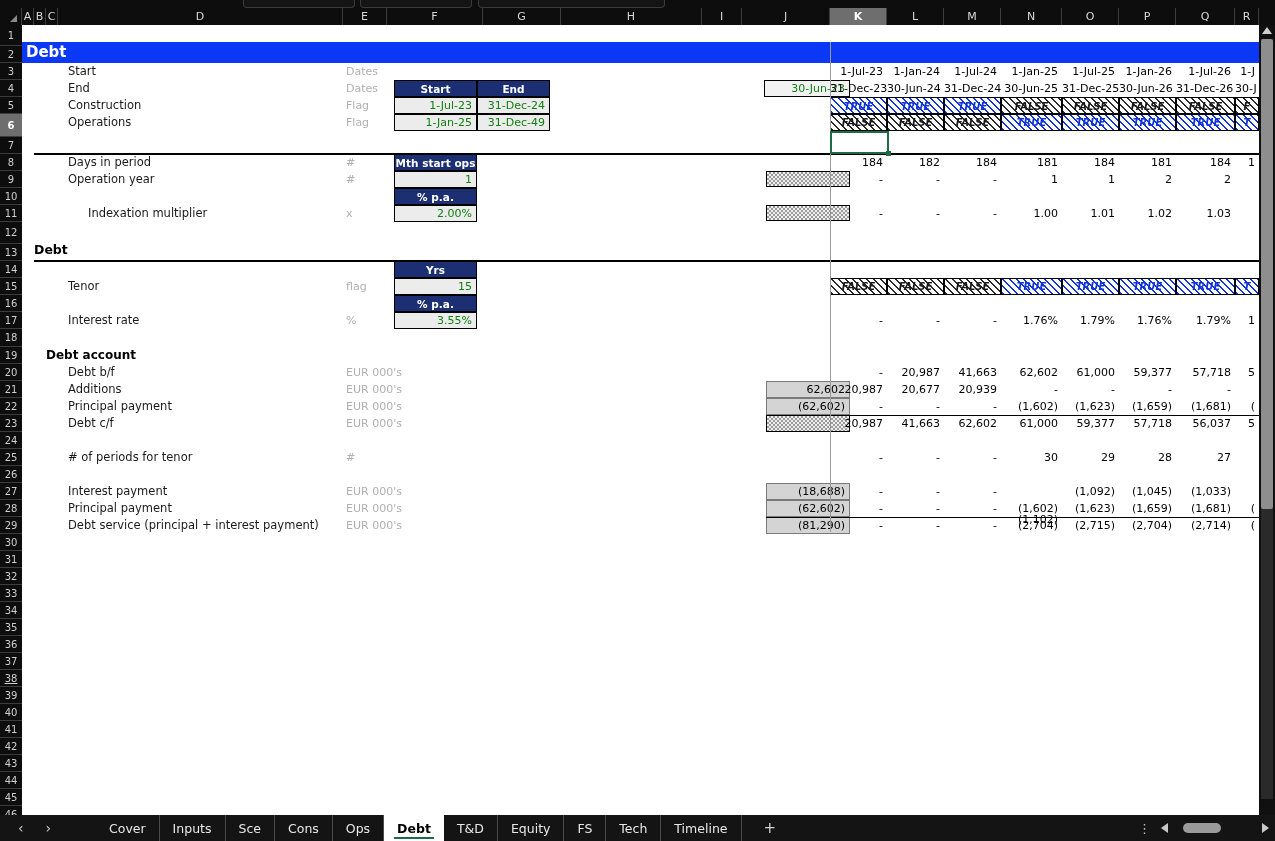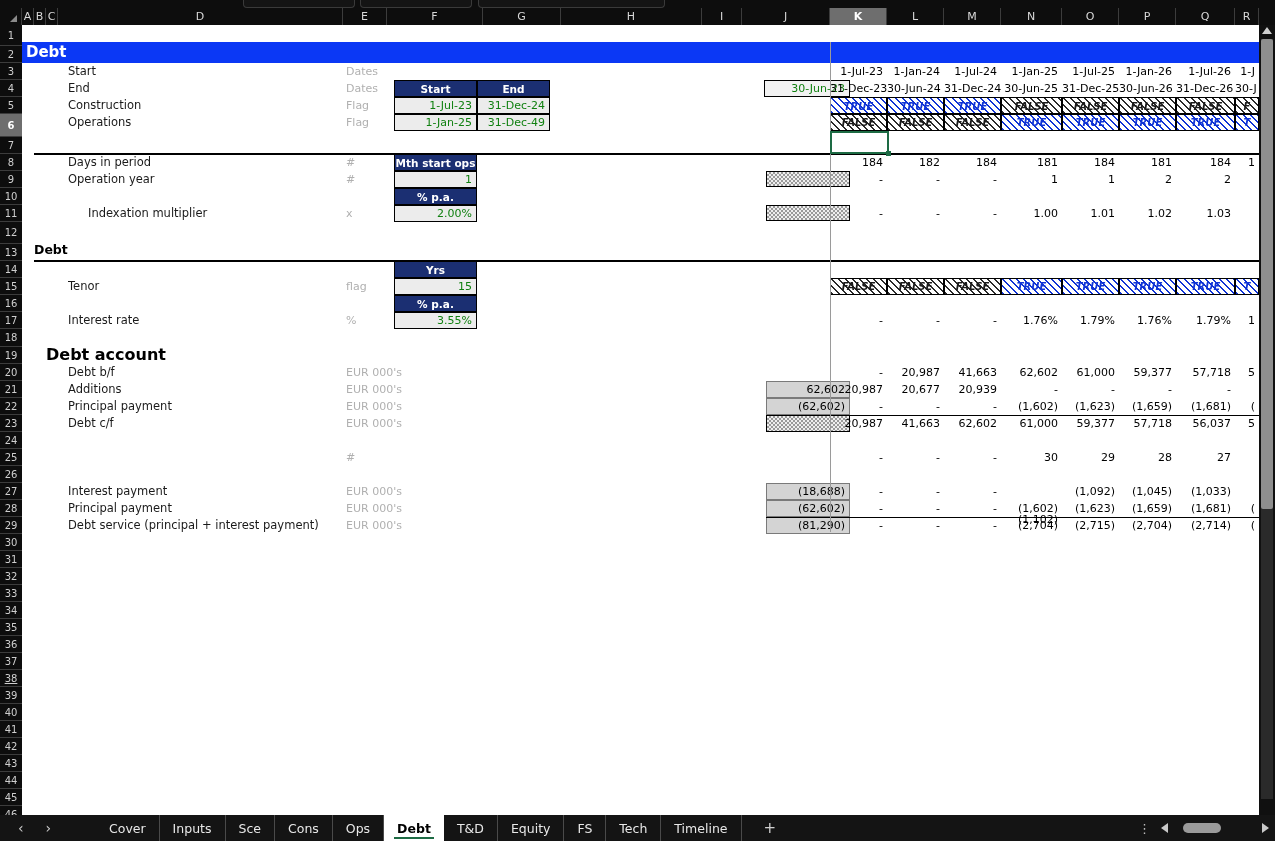--- a/index.html
+++ b/index.html
@@ -199,26 +199,27 @@
 
       <div class="cell lbl" style="left:46px;top:129px;width:285px;height:17px;">Days in period</div>
       <div class="cell lbl" style="left:46px;top:146px;width:285px;height:17px;">Operation year</div>
       <div class="cell lbl" style="left:46px;top:180px;width:285px;height:17px;margin-left:20px;">Indexation multiplier</div>
 
       <div class="cell sec" style="left:12px;top:214px;width:285px;height:22px;line-height:22px;">Debt</div>
 
       <div class="cell lbl" style="left:46px;top:253px;width:285px;height:17px;">Tenor</div>
       <div class="cell lbl" style="left:46px;top:287px;width:285px;height:17px;">Interest rate</div>
 
-      <div class="cell sec" style="left:24px;top:321px;width:285px;height:18px;line-height:18px;font-size:16px;">Debt account</div>
+      <div class="cell sec" style="left:24px;top:321px;width:285px;height:18px;line-height:18px;font-size:12px;">Debt account</div>
 
       <div class="cell lbl" style="left:46px;top:339px;width:285px;height:17px;">Debt b/f</div>
       <div class="cell lbl" style="left:46px;top:356px;width:285px;height:17px;">Additions</div>
       <div class="cell lbl" style="left:46px;top:373px;width:285px;height:17px;">Principal payment</div>
       <div class="cell lbl" style="left:46px;top:390px;width:285px;height:17px;">Debt c/f</div>
+      <div class="cell lbl" style="left:46px;top:424px;width:285px;height:17px;"># of periods for tenor</div>
       <div class="cell lbl" style="left:46px;top:458px;width:285px;height:17px;">Interest payment</div>
       <div class="cell lbl" style="left:46px;top:475px;width:285px;height:17px;">Principal payment</div>
       <div class="cell lbl" style="left:46px;top:492px;width:285px;height:17px;">Debt service (principal + interest payment)</div>
 
       <div class="cell unit l" style="left:321px;top:38px;width:60px;height:17px;">Dates</div>
       <div class="cell unit l" style="left:321px;top:55px;width:60px;height:17px;">Dates</div>
       <div class="cell unit l" style="left:321px;top:72px;width:60px;height:17px;">Flag</div>
       <div class="cell unit l" style="left:321px;top:89px;width:60px;height:17px;">Flag</div>
       <div class="cell unit l" style="left:321px;top:129px;width:60px;height:17px;">#</div>
       <div class="cell unit l" style="left:321px;top:146px;width:60px;height:17px;">#</div>

